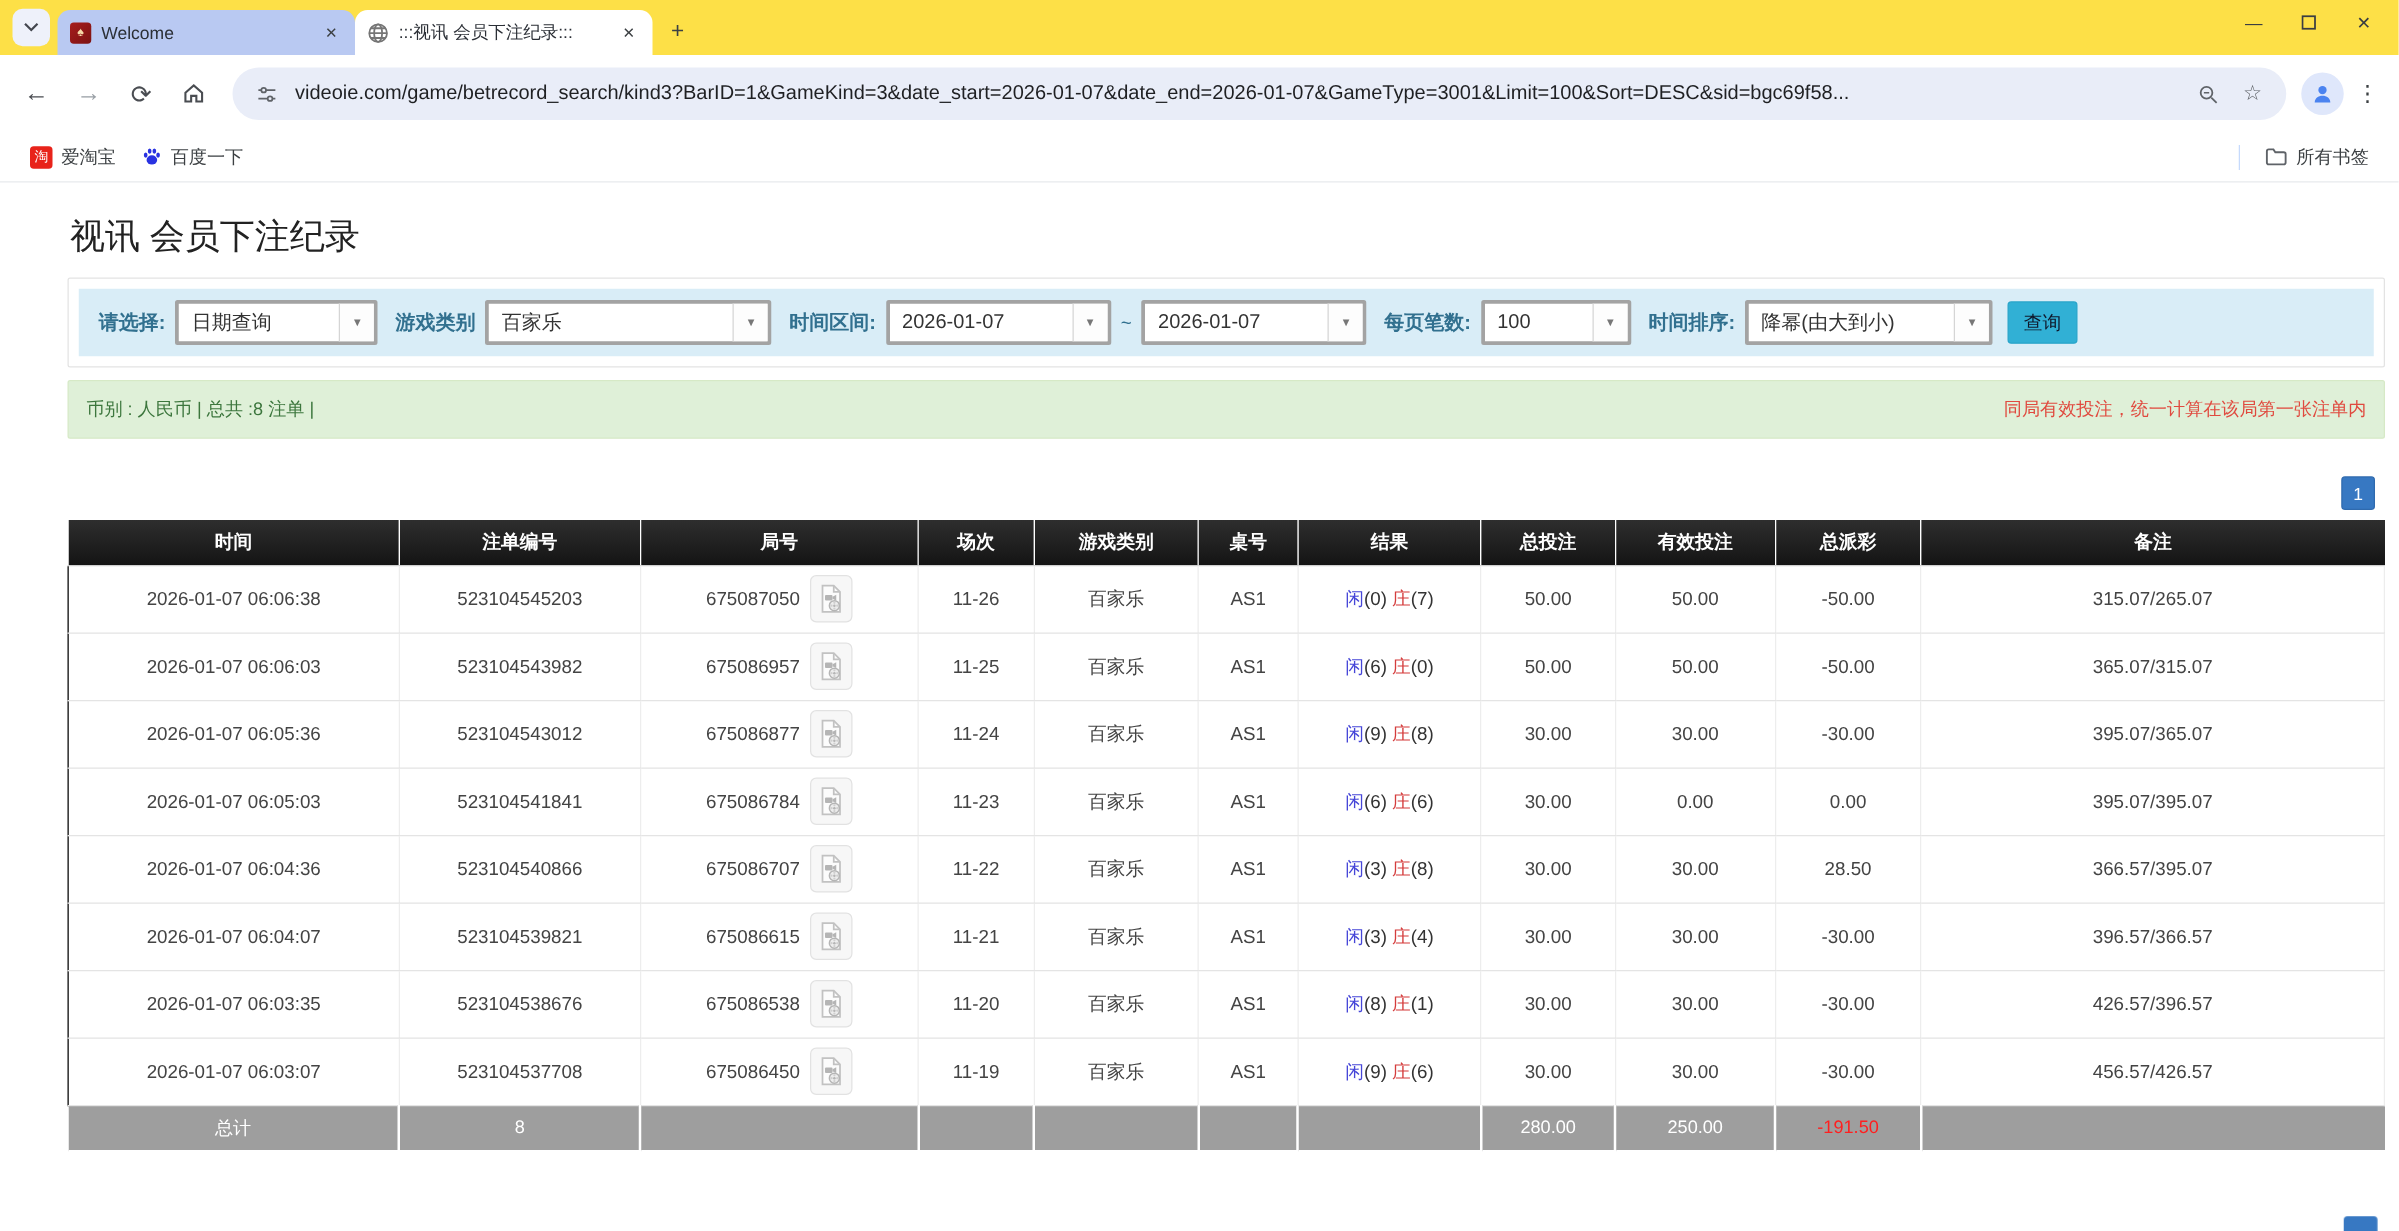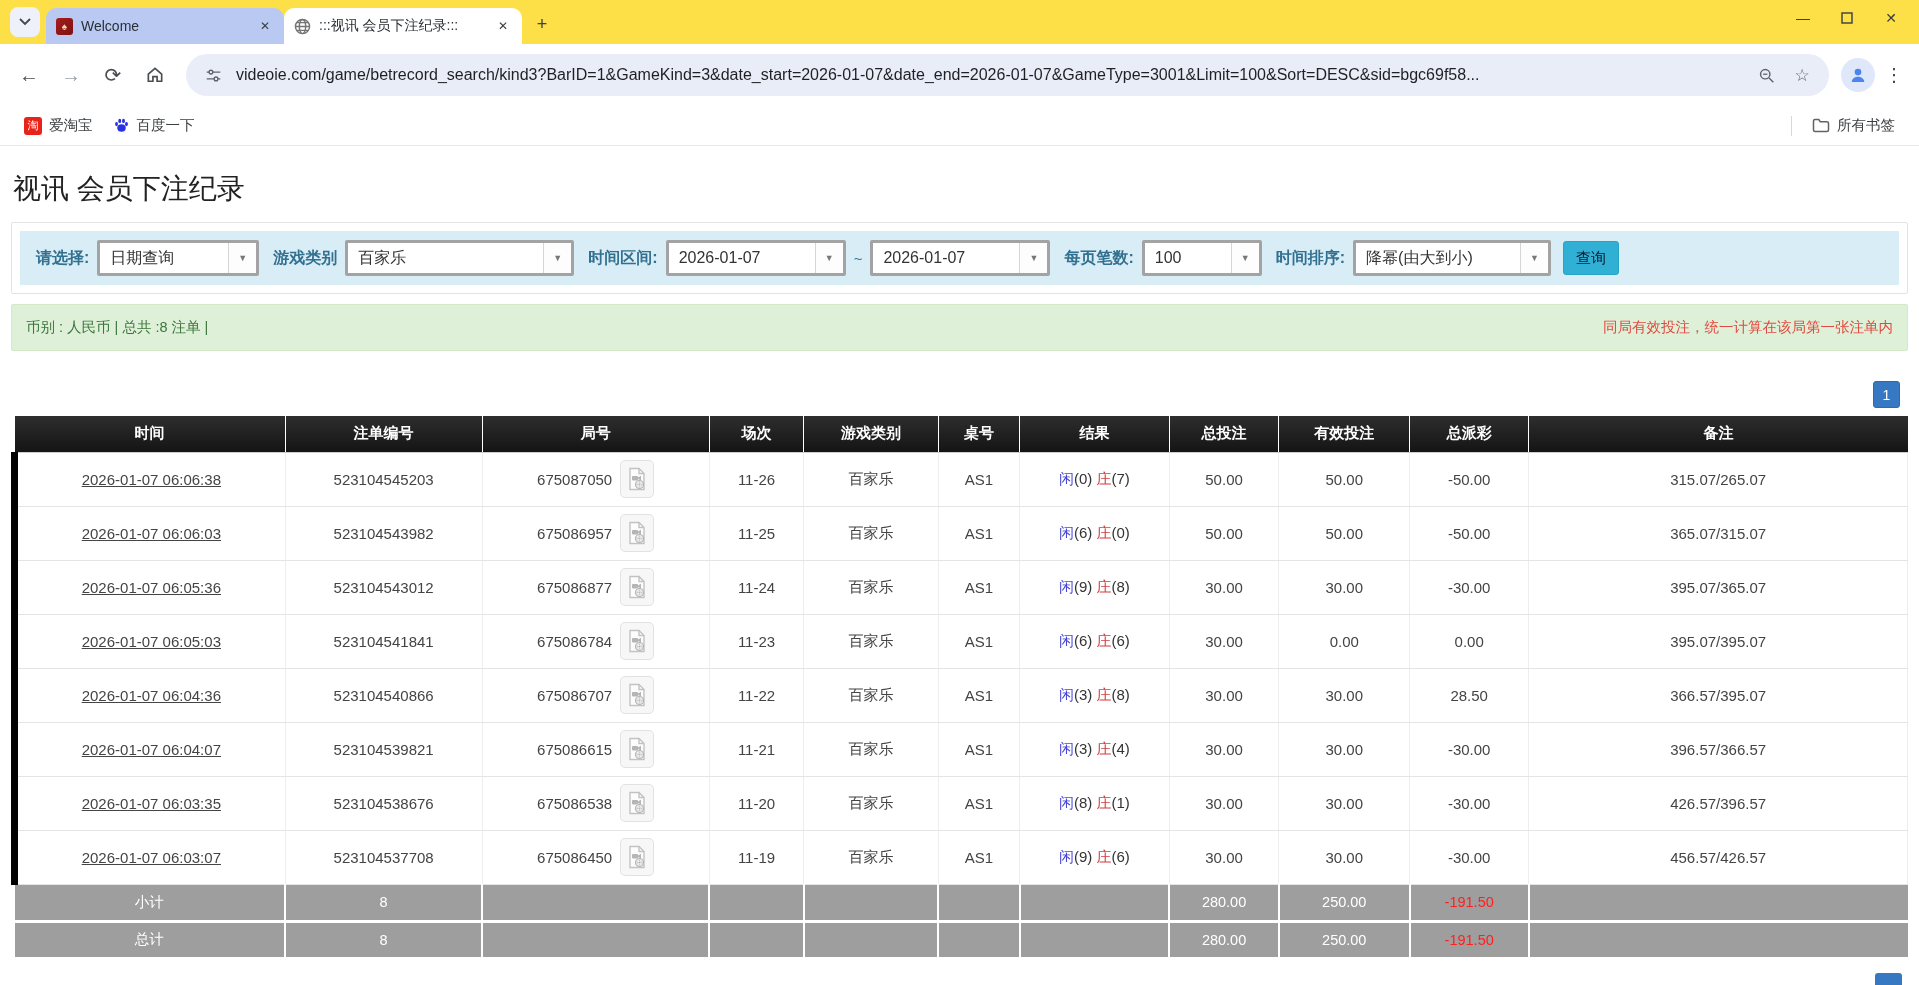--- a/index.html
+++ b/index.html
@@ -43,21 +43,21 @@
 
   .bookmarks { height:40px; background:#fff; border-bottom:1px solid #e8eaed; display:flex; align-items:center;
     padding:0 14px; font-size:14.5px; color:#3c4043; }
   .bm-item { display:flex; align-items:center; gap:7px; padding:5px 10px; border-radius:6px; cursor:pointer; }
   .bm-ico-taobao { width:18px; height:18px; border-radius:3px; background:#e8231a; color:#fff; font-size:11px;
     display:flex; align-items:center; justify-content:center; }
   .bm-right { margin-left:auto; display:flex; align-items:center; gap:10px; }
   .bm-divider { width:1px; height:20px; background:#c6dafc; }
 
   
-  .page { padding:0 11px; }
+  .page { padding:0 11px;margin-left:43px; }
   .page-title { font-size:28px; font-weight:500; color:#222; margin:24px 0 14px 2px; }
 
   .filter-wrap { border:1px solid #e3e3e3; border-radius:2px; padding:8px; margin-bottom:10px; }
   .filter-bar { background:#d9edf7; padding:9px 10px; display:flex; align-items:center; gap:8px; }
   .f-label { color:#31708f; font-weight:bold; font-size:16px; white-space:nowrap; margin-left:6px; }
   .combo { background:#fff; border:3px solid #a3a3a3; border-radius:2px; height:36px; display:flex; align-items:stretch; cursor:pointer; }
   .combo .val { display:flex; align-items:center; padding:0 10px; font-size:16px; color:#333; flex:1; white-space:nowrap; }
   .combo .arrow { width:28px; border-left:1px solid #d5d5d5; display:flex; align-items:center; justify-content:center;
     color:#777; font-size:9px; background:#fdfdfd; }
   .tilde { color:#31708f; font-size:15px; }
@@ -72,21 +72,21 @@
   .pager-row { display:flex; justify-content:flex-end; padding:22px 8px 8px 0; }
   .page-btn { width:27px; height:27px; background:#3778c2; color:#fff; border:1px solid #2f6aae; border-radius:3px;
     font-size:14px; display:flex; align-items:center; justify-content:center; cursor:pointer; }
 
   table.bets { width:100%; border-collapse:collapse; table-layout:fixed; }
   table.bets thead th { background:linear-gradient(#2e2e2e,#141414); color:#fff; font-size:15px; font-weight:bold;
     height:36px; border-right:1px solid #fff; border-bottom:1px solid #cfcfcf; }
   table.bets thead th:last-child { border-right:none; }
   table.bets tbody td { height:54px; text-align:center; font-size:15px; color:#444;
     border-bottom:1px solid #e4e4e4; border-right:1px solid #ededed; background:#fff; }
-  table.bets tbody td:first-child { border-left:7px solid #000000;text-decoration:underline; }
+  table.bets tbody td:first-child { border-left:1px solid #000000; }
   .num-blue { color:#1f7ac6; }
   .num-red { color:#e02b2b; }
   .res-p { color:#4646d8; }
   .res-b { color:#d43c3c; }
   .res-n { color:#333; }
   .round-cell-inner { display:flex; align-items:center; justify-content:center; gap:8px; }
   .video-btn { width:34px; height:38px; background:#f7f7f7; border:1px solid #e2e2e2; border-radius:5px;
     display:flex; align-items:center; justify-content:center; cursor:pointer; }
   table.bets tfoot td { height:37px; background:#9e9e9e; color:#fff; text-align:center; font-size:14.5px;
     border-right:2px solid #fff; border-bottom:3px solid #fff; }
@@ -549,33 +549,20 @@
       <span class="res-b">庄</span><span class="res-n">(6)</span>
     </td>
     <td class="num-blue">30.00</td>
     <td>30.00</td>
     <td class="num-red">-30.00</td>
     <td>456.57/426.57</td>
   </tr>
 </tbody>
     <tfoot id="table-foot">
         <tr>
-          <td>小计</td>
-          <td>8</td>
-          <td></td>
-          <td></td>
-          <td></td>
-          <td></td>
-          <td></td>
-          <td>280.00</td>
-          <td>250.00</td>
-          <td class="num-red">-191.50</td>
-          <td></td>
-        </tr>
-        <tr>
           <td>总计</td>
           <td>8</td>
           <td></td>
           <td></td>
           <td></td>
           <td></td>
           <td></td>
           <td>280.00</td>
           <td>250.00</td>
           <td class="num-red">-191.50</td>

